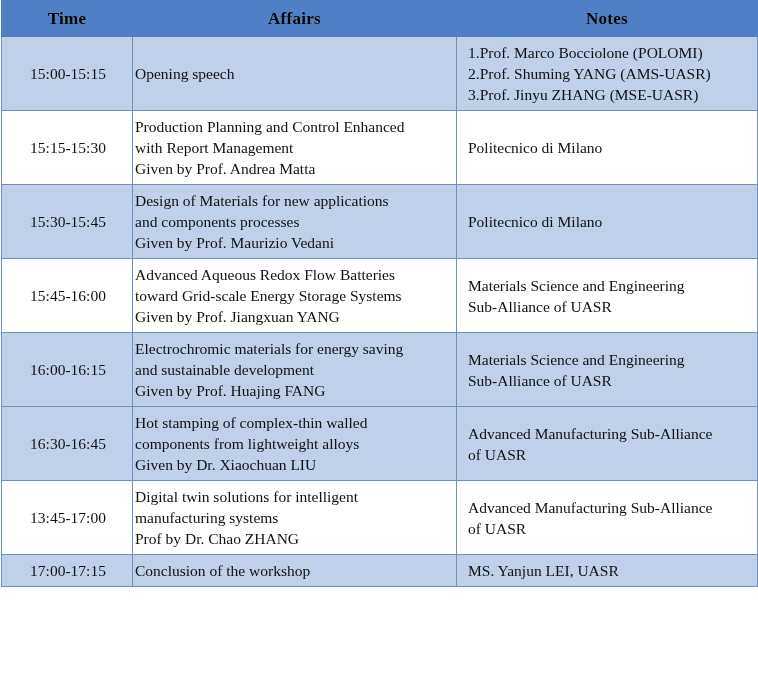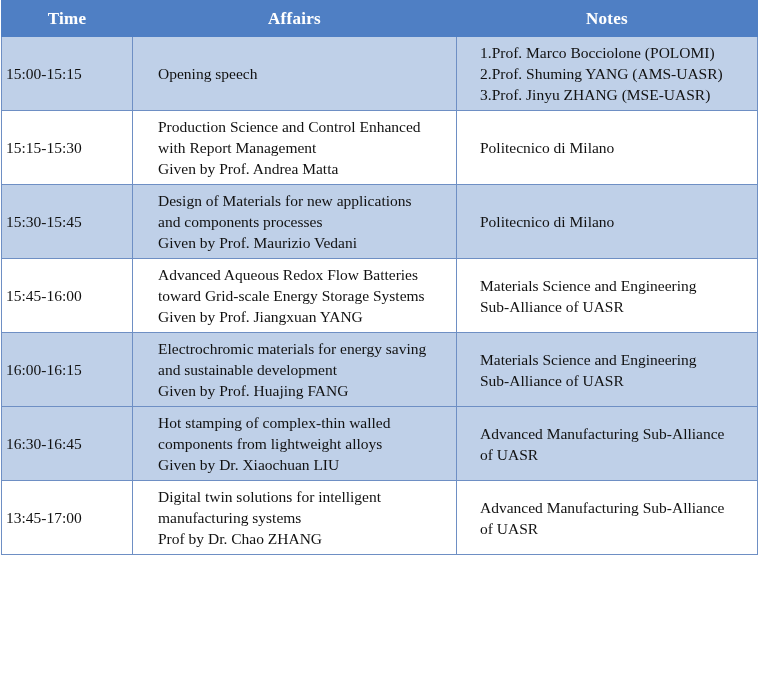--- a/index.html
+++ b/index.html
@@ -27,21 +27,21 @@
     width: 756px;
     margin: 0 0 0 1px;
   }
 
   table.schedule col.col-time    { width: 131px; }
   table.schedule col.col-affairs { width: 324px; }
   table.schedule col.col-notes   { width: 301px; }
 
   thead th {
     background: #4F7FC4;
-    color: #ffffff;
+    color: #000000;
     font-weight: bold;
     font-size: 17px;
     letter-spacing: 0.3px;
     text-align: center;
     height: 36px;
     padding: 0;
     border: 1px solid #4F7FC4;
     box-sizing: border-box;
     text-shadow: 0 0 1px rgba(255,255,255,0.25);
   }
@@ -53,34 +53,34 @@
     color: #111111;
     line-height: 21px;
     vertical-align: middle;
     padding: 5px 0 5px 0;
   }
 
   tbody tr.shade td { background: #BFD0E8; }
   tbody tr.plain td { background: #ffffff; }
 
   td.cell-time {
-    text-align: left;
+    text-align: center;
     padding-left: 4px;
     padding-right: 2px;
   }
 
   td.cell-affairs {
     text-align: left;
-    padding-left: 25px;
+    padding-left: 2px;
     padding-right: 6px;
   }
 
   td.cell-notes {
     text-align: left;
-    padding-left: 23px;
+    padding-left: 11px;
     padding-right: 6px;
   }
 
   .line { display: block; white-space: nowrap; }
 </style>
 </head>
 <body>
 
 <div class="schedule-wrap">
   <table class="schedule">
@@ -104,21 +104,21 @@
           </td>
           <td class="cell-notes">
             <span class="line">1.Prof. Marco Bocciolone (POLOMI)</span>
             <span class="line">2.Prof. Shuming YANG (AMS-UASR)</span>
             <span class="line">3.Prof. Jinyu ZHANG (MSE-UASR)</span>
           </td>
         </tr>
         <tr class="plain">
           <td class="cell-time">15:15-15:30</td>
           <td class="cell-affairs">
-            <span class="line">Production Science and Control Enhanced</span>
+            <span class="line">Production Planning and Control Enhanced</span>
             <span class="line">with Report Management</span>
             <span class="line">Given by Prof. Andrea Matta</span>
           </td>
           <td class="cell-notes">
             <span class="line">Politecnico di Milano</span>
           </td>
         </tr>
         <tr class="shade">
           <td class="cell-time">15:30-15:45</td>
           <td class="cell-affairs">
@@ -171,15 +171,24 @@
           <td class="cell-affairs">
             <span class="line">Digital twin solutions for intelligent</span>
             <span class="line">manufacturing systems</span>
             <span class="line">Prof by Dr. Chao ZHANG</span>
           </td>
           <td class="cell-notes">
             <span class="line">Advanced Manufacturing Sub-Alliance</span>
             <span class="line">of UASR</span>
           </td>
         </tr>
+        <tr class="shade">
+          <td class="cell-time">17:00-17:15</td>
+          <td class="cell-affairs">
+            <span class="line">Conclusion of the workshop</span>
+          </td>
+          <td class="cell-notes">
+            <span class="line">MS. Yanjun LEI, UASR</span>
+          </td>
+        </tr>
       </tbody>
   </table>
 </div>
 
 </body></html>

